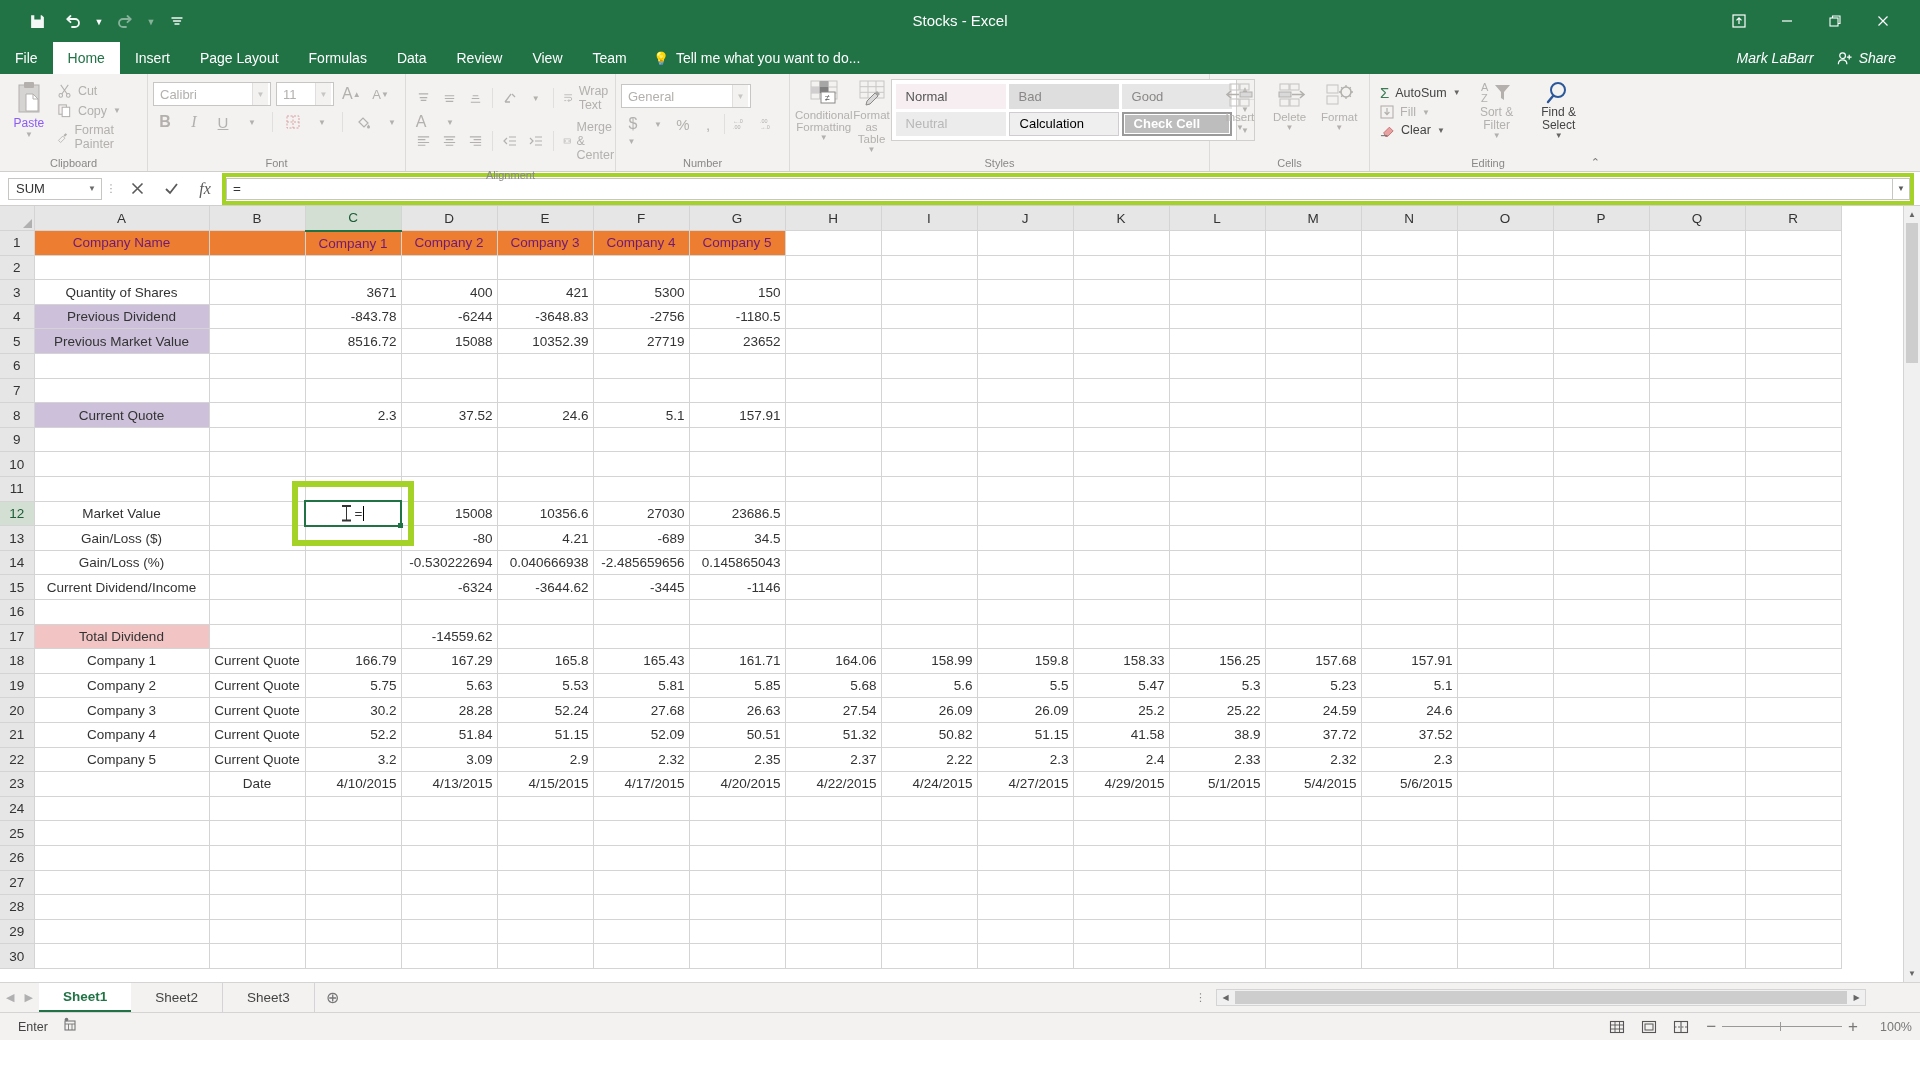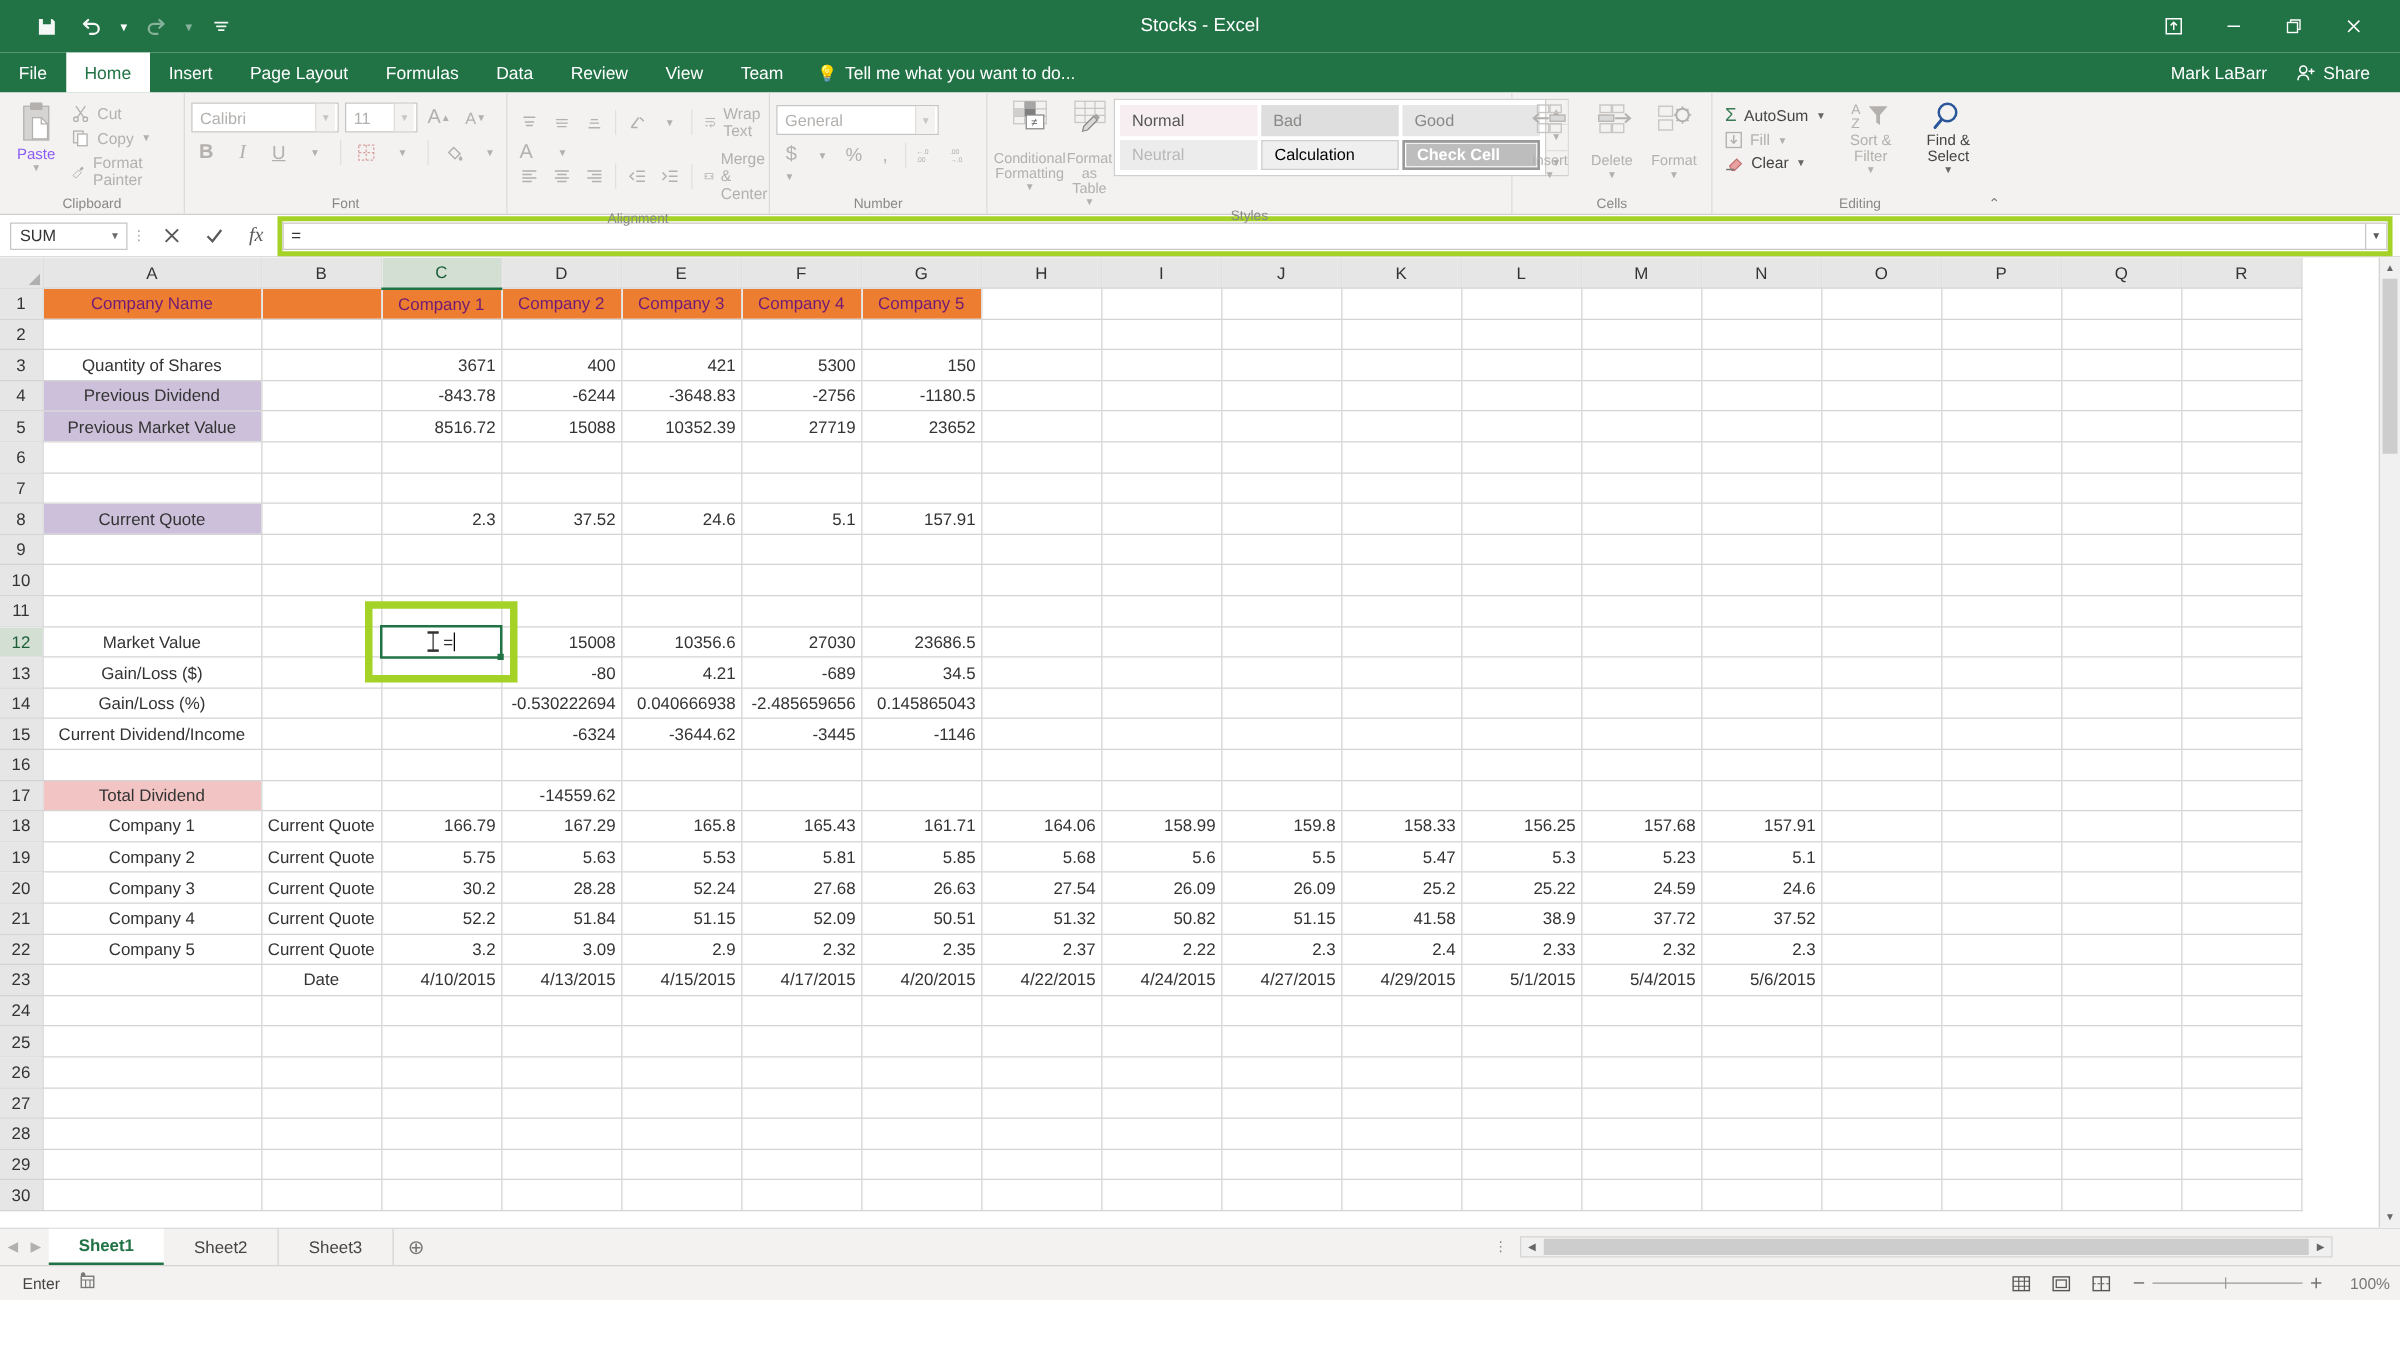--- a/index.html
+++ b/index.html
@@ -30,21 +30,21 @@
   .win-right{ margin-left:auto; display:flex; align-items:center; padding-right:14px; gap:2px; z-index:2;}
   .win-btn{ width:46px;height:30px;display:flex;align-items:center;justify-content:center;
             color:#fff;cursor:pointer;font-size:15px;}
 
   
   .tabsrow{ height:32px; background:#217346; display:flex; align-items:stretch; position:relative;}
   .tab{ padding:0 15px; display:flex;align-items:center; color:#fff; font-size:14px; cursor:pointer; }
   .tab.active{ background:#fff; color:#217346; }
   .tellme{ display:flex;align-items:center; gap:6px; color:#fff; font-size:14px; padding:0 12px; cursor:pointer;}
   .tellme .bulb{font-size:13px;}
-  .acct{ margin-left:auto; display:flex; align-items:center; gap:14px; padding-right:16px; }
+  .acct{ margin-left:auto; display:flex; align-items:center; gap:14px; padding-right:16px;font-style:italic; }
   .acct-name{ color:#fff; font-size:14px; cursor:pointer;}
   .share{ color:#fff; font-size:14px; display:flex; align-items:center; gap:6px; cursor:pointer;
           padding:3px 8px; }
 
   
   .ribbon{ height:98px; background:#f3f2f1; border-bottom:1px solid #d0cfce;
            display:flex; position:relative; }
   .grp{ position:relative; display:flex; flex-direction:column; padding:3px 5px 0 5px;
         border-right:1px solid #dcdbda; }
   .grp-body{ flex:1; display:flex; align-items:flex-start; }
@@ -76,21 +76,21 @@
   .alitem{ display:flex;align-items:center;gap:5px;font-size:12.5px;color:#b3b0ad;
            padding:2px 5px;cursor:pointer;}
 
   
   .num-combo{ width:130px; }
   .num-row2{ display:flex;align-items:center;gap:1px;margin-top:4px;}
 
   
   .bigbtn{ width:72px; display:flex;flex-direction:column;align-items:center;
            padding-top:2px; cursor:pointer; }
-  .bigbtn .t{ font-size:11.5px; color:#b3b0ad; text-align:center; line-height:12px; margin-top:12px;}
+  .bigbtn .t{ font-size:11.5px; color:#b3b0ad; text-align:center; line-height:12px; margin-top:0;}
   .bigbtn .car{ font-size:8px;color:#b3b0ad;}
   .gallery{ display:flex; border:1px solid #d0cfce; background:#fff; height:62px;
             margin-top:2px; }
   .gal-grid{ display:grid; grid-template-columns:repeat(3,110px); grid-template-rows:1fr 1fr;
              gap:3px; padding:4px;}
   .gcell{ display:flex;align-items:center; padding-left:10px; font-size:13px; }
   .gal-scroll{ width:18px; border-left:1px solid #d0cfce; display:flex;flex-direction:column;
                background:#f3f2f1;}
   .gs{ flex:1; display:flex;align-items:center;justify-content:center;font-size:8px;color:#b3b0ad;
        border-bottom:1px solid #e1dfdd; cursor:pointer;}

